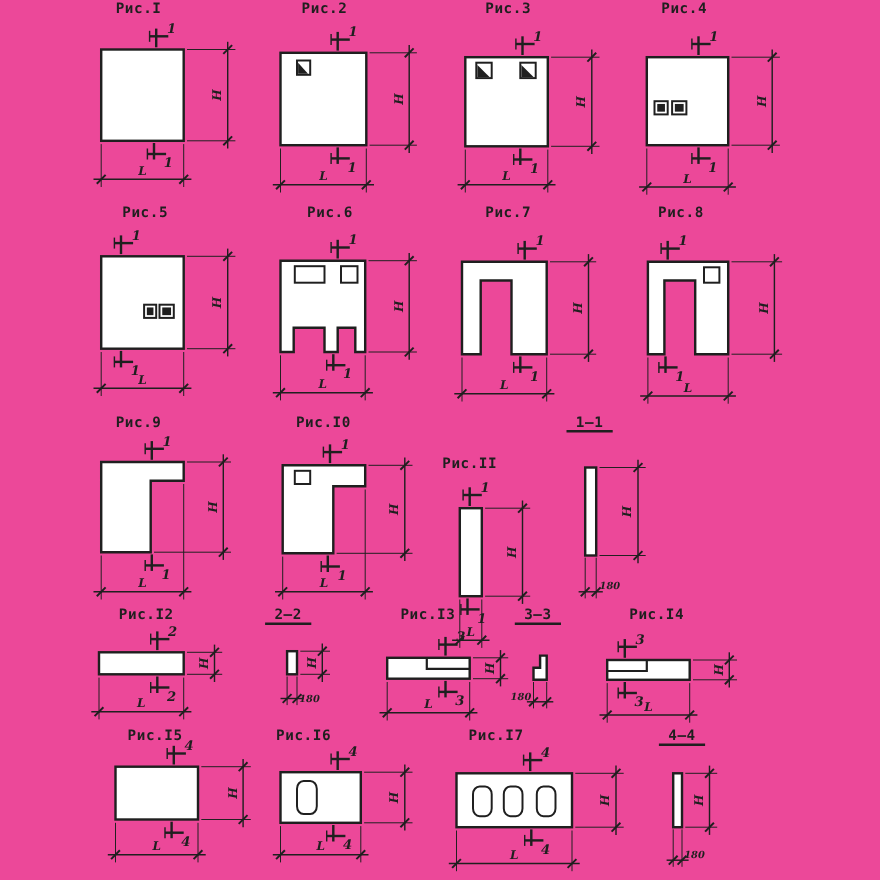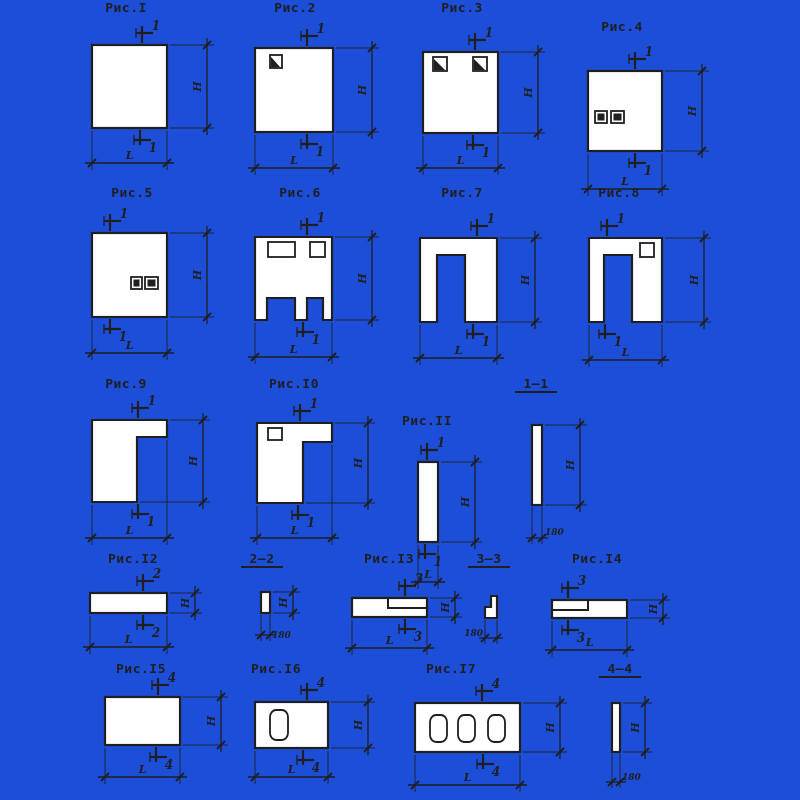--- a/index.html
+++ b/index.html
@@ -1,16 +1,16 @@
 <!DOCTYPE html>
 <html><head>
 <meta charset="utf-8">
 <style>
   html,body{margin:0;padding:0;background:#ffffff;}
-  .sheet{position:relative;width:800px;height:800px;background:#1d4ed8;overflow:hidden;
+  .sheet{position:relative;width:800px;height:800px;background:#ec4899;overflow:hidden;
          font-family:"DejaVu Sans Mono",monospace;}
   .figblock{position:absolute;}
   svg{display:block;overflow:visible;}
   svg text{fill:#1f1f1f;}
   .ftitle{font:700 13px "DejaVu Sans Mono",monospace;letter-spacing:.5px;}
   .dimlbl{font:italic 700 11px "DejaVu Serif",serif;}
   .marknum{font:italic 700 12px "DejaVu Serif",serif;}
   .small{font:italic 700 9px "DejaVu Serif",serif;}
   .outline{fill:#ffffff;stroke:#1f1f1f;stroke-width:2.2;stroke-linejoin:miter;}
   .stepline{fill:none;stroke:#1f1f1f;stroke-width:2;}
@@ -130,21 +130,21 @@
         <g>
           <line x1="23" y1="136" x2="23" y2="175" class="thin"></line>
           <line x1="98" y1="136" x2="98" y2="175" class="thin"></line>
           <line x1="16" y1="168" x2="105" y2="168" class="med"></line>
           <line x1="19" y1="172" x2="27" y2="164" class="tick"></line>
           <line x1="94" y1="172" x2="102" y2="164" class="tick"></line>
           <text x="60.5" y="164" class="dimlbl" text-anchor="middle">L</text>
         </g>
       </svg>
     </div>
-  <div class="figblock" style="left: 575px; top: 0px; width: 185px; height: 188px; margin-top: 19px;">
+  <div class="figblock" style="left: 575px; top: 0px; width: 185px; height: 188px;">
       <svg viewBox="0 0 185 188" width="185" height="188">
         <text x="47" y="12" class="ftitle" text-anchor="middle">Рис.4</text>
         <g>
           <rect x="13" y="52" width="74" height="80" class="outline"></rect>
         </g>
         <g>
           <rect x="20" y="92" width="12" height="12" class="hole"></rect>
           <rect x="22.5" y="94.5" width="7" height="7" class="dark"></rect>
           <rect x="36" y="92" width="13" height="12" class="hole"></rect>
           <rect x="38.5" y="94.5" width="8" height="7" class="dark"></rect>

